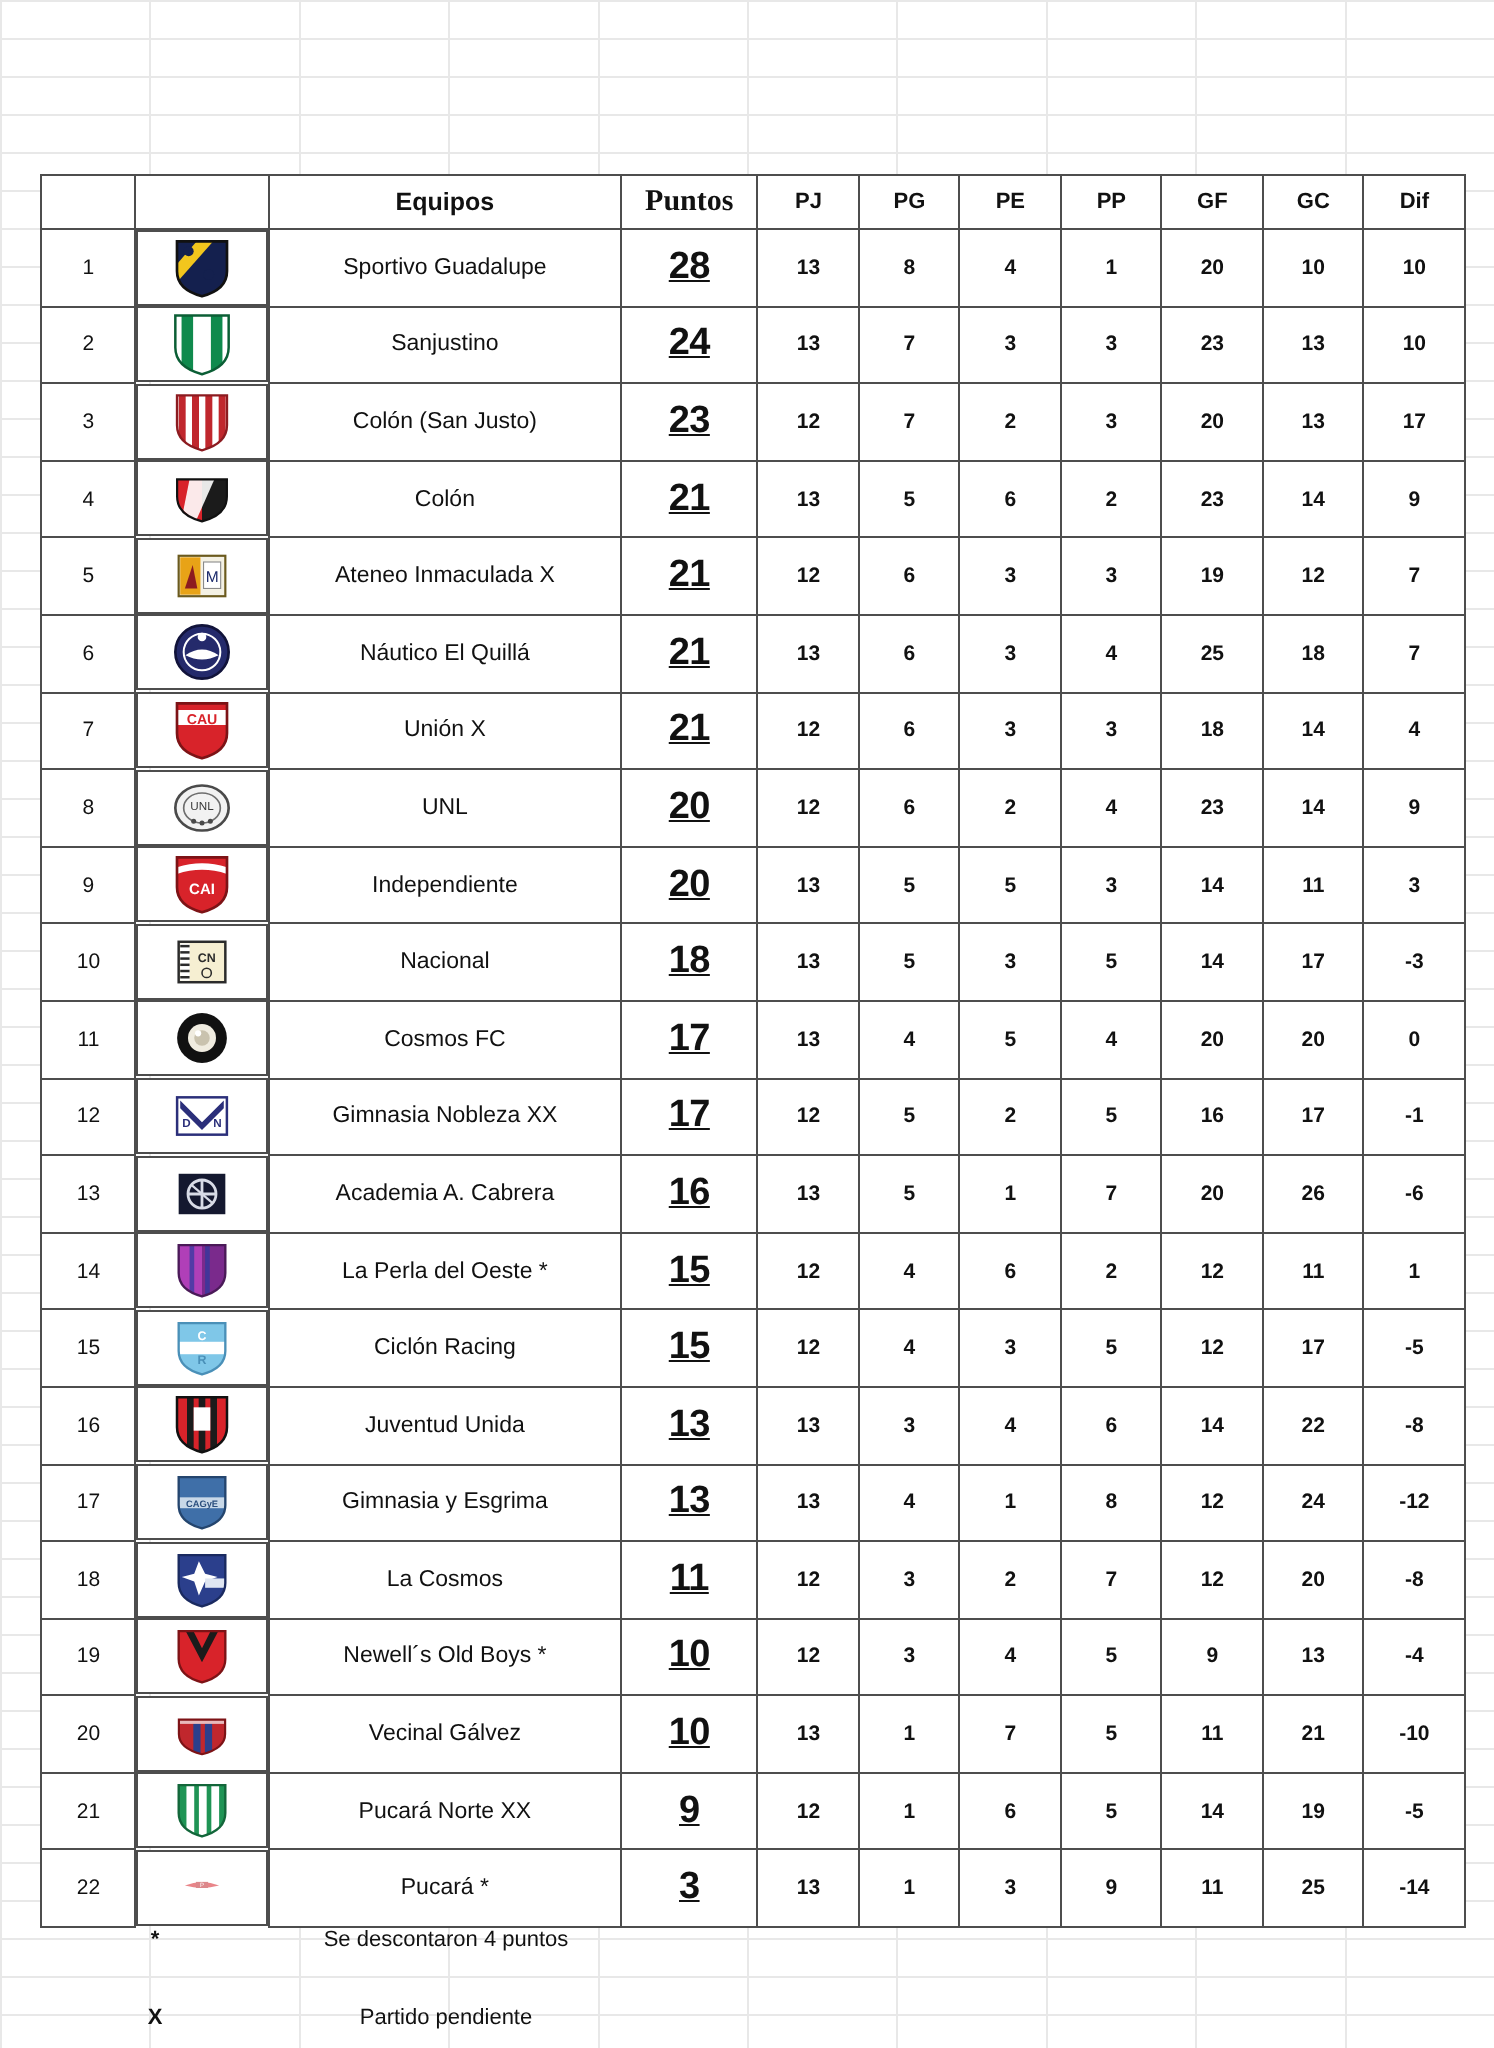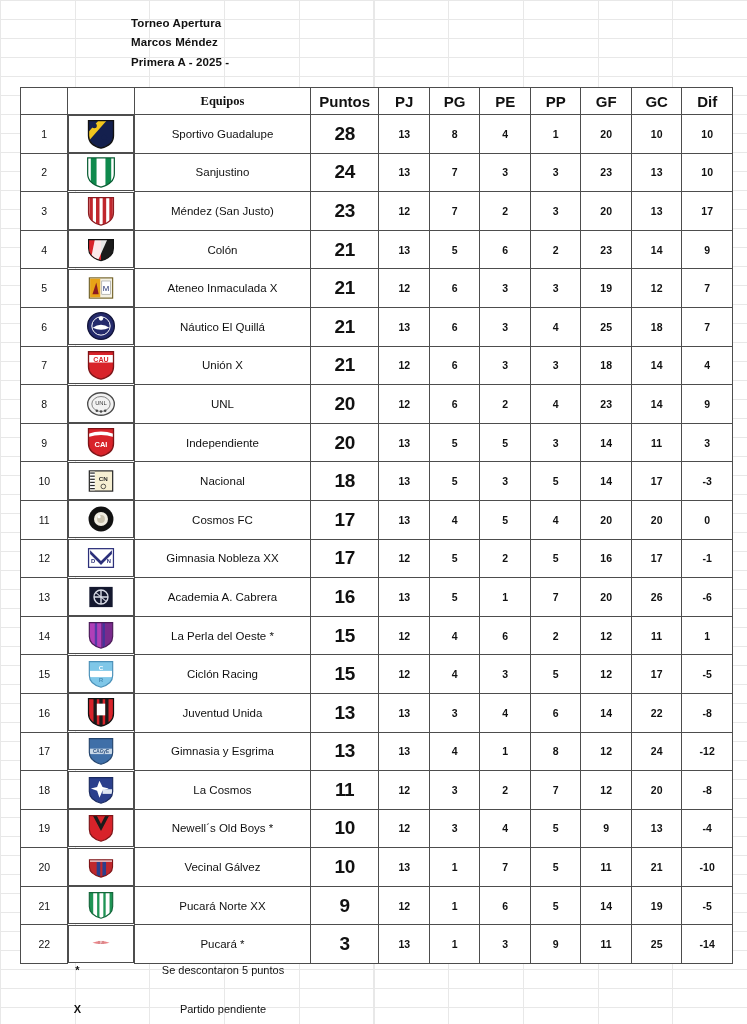--- a/index.html
+++ b/index.html
@@ -47,30 +47,30 @@
   }
   
   col.c-pos{width:47px;}
   col.c-crest{width:66px;}
   col.c-team{width:174px;}
   col.c-pts{width:68px;}
   col.c-st{width:50px;}
 
   thead th{
     height:26px;
-    font-size:15px;font-weight:bold;
+    font-size:11px;font-weight:bold;
   }
   th.h-blank{border:none;background:transparent;}
-  th.h-team{font-size:12.5px;font-family:Liberation Serif, serif;}
-  th.h-pts{font-size:15px;}
+  th.h-team{font-size:12.5px;}
+  th.h-pts{font-size:15px;font-family:Liberation Serif, serif;}
 
   tbody tr{height:38.6px;}
   td.pos{font-size:10.5px;}
   td.team{font-size:11.5px;margin-top:32px;}
-  td.pts{font-size:19px;font-weight:bold;letter-spacing:-.3px;}
+  td.pts{font-size:19px;font-weight:bold;letter-spacing:-.3px;text-decoration:underline;}
   td.st{font-size:10.5px;font-weight:bold;}
   td.crest{padding:0;}
 
   
   .crest-wrap{
     width:100%;height:36px;
     display:flex;align-items:center;justify-content:center;
   }
   .crest{display:block;}
 
@@ -87,25 +87,20 @@
   td.f-sym{width:113px;font-weight:bold;}
   td.f-txt{width:174px;}
   td.f-pad{width:426px;}
 </style>
 </head>
 <body>
 
 <div id="sheet">
   <div id="gridbg"></div>
 
-  <div class="titles">
-    <div>Torneo Apertura</div>
-    <div>Marcos Méndez</div>
-    <div>Primera A - 2025 -</div>
-  </div>
 
   <table class="standings">
     <colgroup>
       <col class="c-pos">
         <col class="c-crest">
         <col class="c-team">
         <col class="c-pts">
       <col class="c-st">
         <col class="c-st">
         <col class="c-st">
@@ -204,21 +199,21 @@
                   <rect x="0" y="0" width="36" height="36" fill="#ffffff"></rect>
                   <rect x="4" y="0" width="4.2" height="36" fill="#c0272d"></rect>
                   <rect x="12" y="0" width="4.2" height="36" fill="#c0272d"></rect>
                   <rect x="20" y="0" width="4.2" height="36" fill="#c0272d"></rect>
                   <rect x="28" y="0" width="4.2" height="36" fill="#c0272d"></rect>
                 </g>
                 <path d="M3 2 H33 V20 Q33 31 18 35 Q3 31 3 20 Z" fill="none" stroke="#8c1b20" stroke-width="1.4"></path>
               </svg>
             </div>
           </td>
-          <td class="team">Méndez (San Justo)</td>
+          <td class="team">Colón (San Justo)</td>
           <td class="pts">23</td>
           <td class="st">12</td>
           <td class="st">7</td>
           <td class="st">2</td>
           <td class="st">3</td>
           <td class="st">20</td>
           <td class="st">13</td>
           <td class="st">17</td>
         </tr>
         <tr>
@@ -734,21 +729,21 @@
           <td class="st">25</td>
           <td class="st">-14</td>
         </tr>
       </tbody>
   </table>
 
   <table class="foot">
     <tbody id="footnotes-body">
         <tr>
           <td class="f-sym">*</td>
-          <td class="f-txt">Se descontaron 5 puntos</td>
+          <td class="f-txt">Se descontaron 4 puntos</td>
           <td class="f-pad"></td>
         </tr>
         <tr>
           <td class="f-sym">X</td>
           <td class="f-txt">Partido pendiente</td>
           <td class="f-pad"></td>
         </tr>
       </tbody>
   </table>
 </div>

